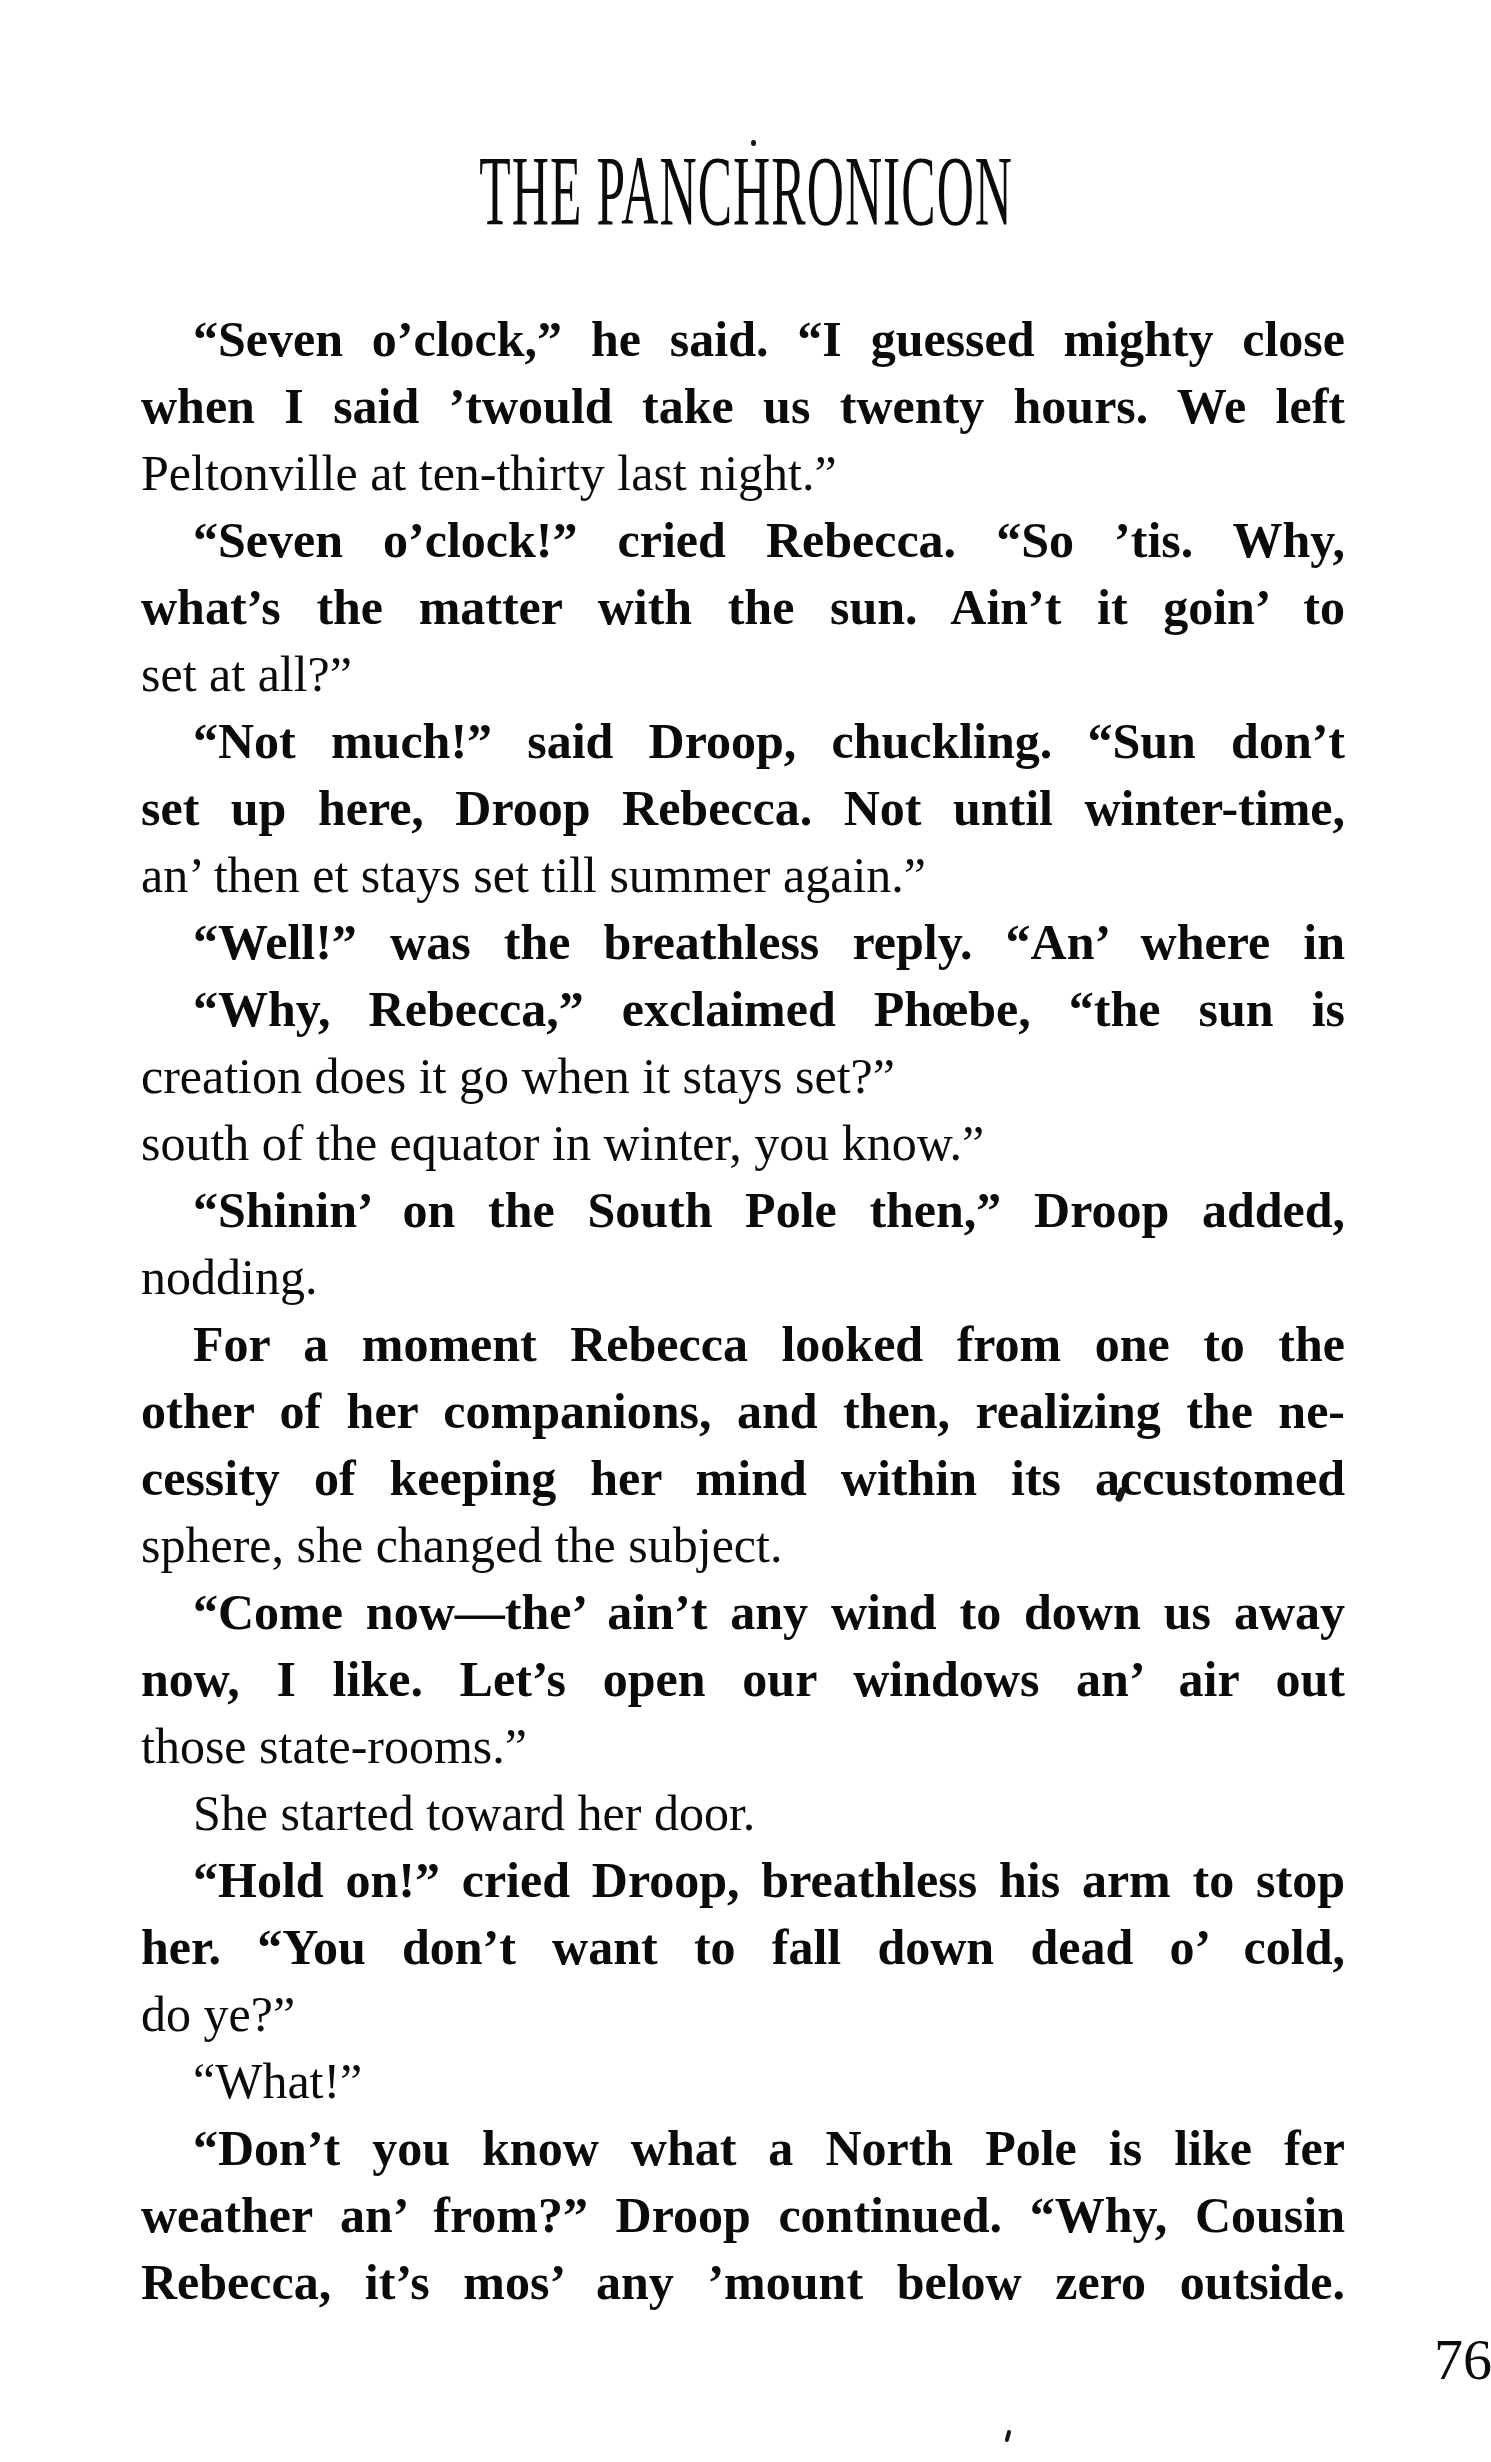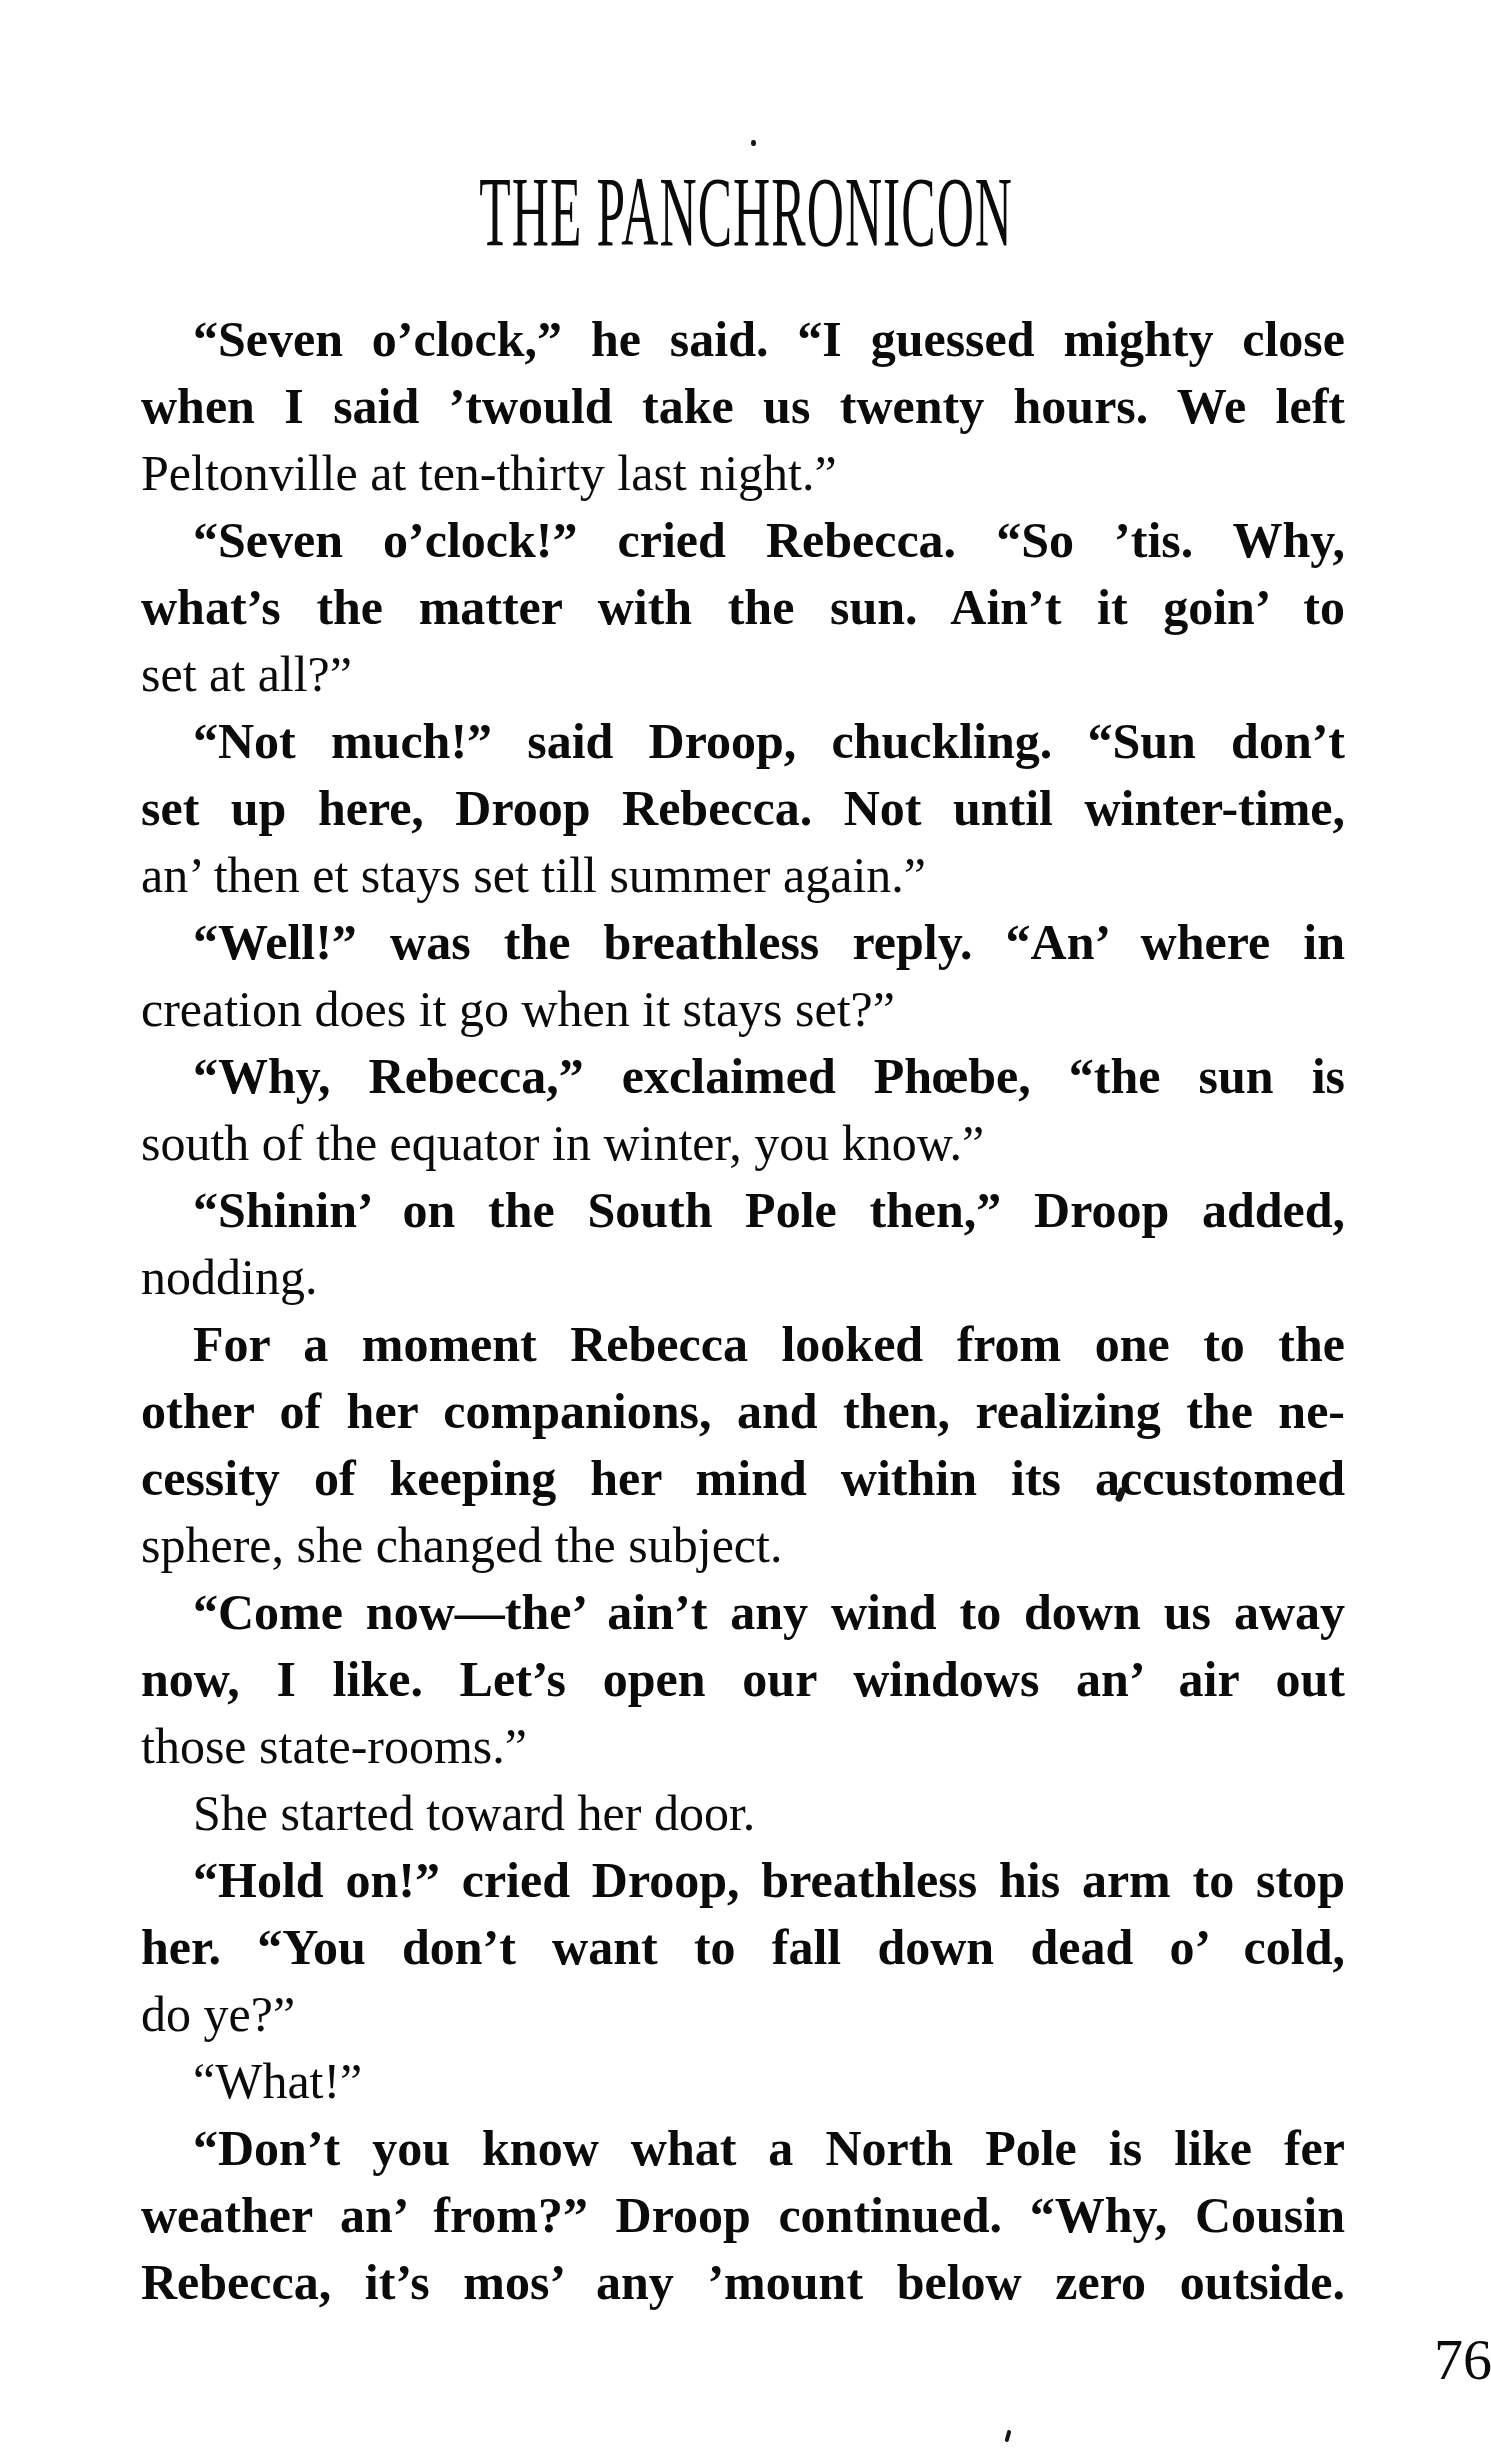--- a/index.html
+++ b/index.html
@@ -18,21 +18,20 @@
   }
   .running-head {
     position: absolute;
     top: 141px;
     left: 0;
     width: 1492px;
     text-align: center;
     font-size: 99px;
     line-height: 99px;
     white-space: nowrap;
-    margin-top: 21px;
   }
   .running-head .rh-inner {
     display: inline-block;
     transform: scaleX(0.52);
     transform-origin: 50% 50%;
     letter-spacing: 0.02em;
   }
   .body-text {
     position: absolute;
     left: 141px;
@@ -97,22 +96,22 @@
       <div class="line first j">“Seven o’clock,” he said.  “I guessed mighty close</div>
       <div class="line j">when I said ’twould take us twenty hours.  We left</div>
       <div class="line">Peltonville at ten-thirty last night.”</div>
       <div class="line first j">“Seven o’clock!” cried Rebecca.  “So ’tis.  Why,</div>
       <div class="line j">what’s the matter with the sun.  Ain’t it goin’ to</div>
       <div class="line">set at all?”</div>
       <div class="line first j">“Not much!” said Droop, chuckling.  “Sun don’t</div>
       <div class="line j">set up here, Droop Rebecca.  Not until winter-time,</div>
       <div class="line">an’ then et stays set till summer again.”</div>
       <div class="line first j">“Well!” was the breathless reply.  “An’ where in</div>
+      <div class="line first j">“Why, Rebecca,” exclaimed Phœbe, “the sun is</div>
       <div class="line">creation does it go when it stays set?”</div>
-      <div class="line first j">“Why, Rebecca,” exclaimed Phœbe, “the sun is</div>
       <div class="line">south of the equator in winter, you know.”</div>
       <div class="line first j">“Shinin’ on the South Pole then,” Droop added,</div>
       <div class="line">nodding.</div>
       <div class="line first j">For a moment Rebecca looked from one to the</div>
       <div class="line j">other of her companions, and then, realizing the ne-</div>
       <div class="line j">cessity of keeping her mind within its accustomed</div>
       <div class="line">sphere, she changed the subject.</div>
       <div class="line first j">“Come now—the’ ain’t any wind to down us away</div>
       <div class="line j">now, I like.  Let’s open our windows an’ air out</div>
       <div class="line">those state-rooms.”</div>

